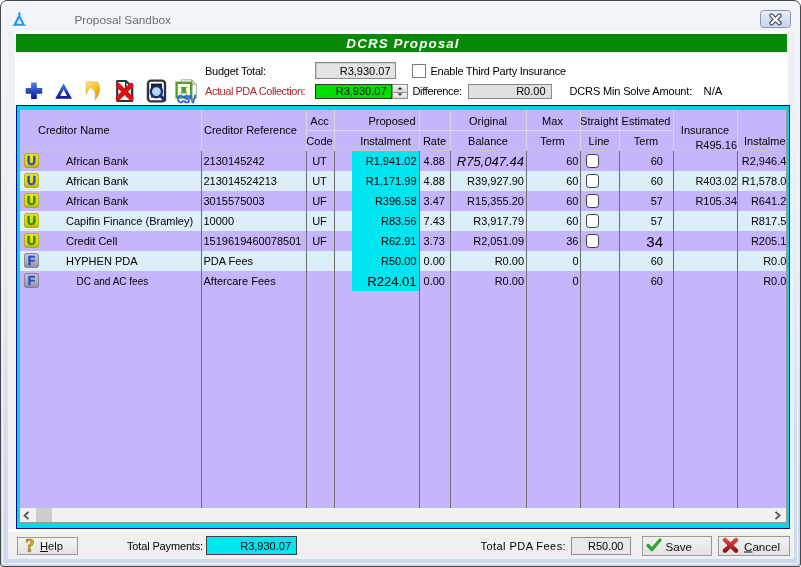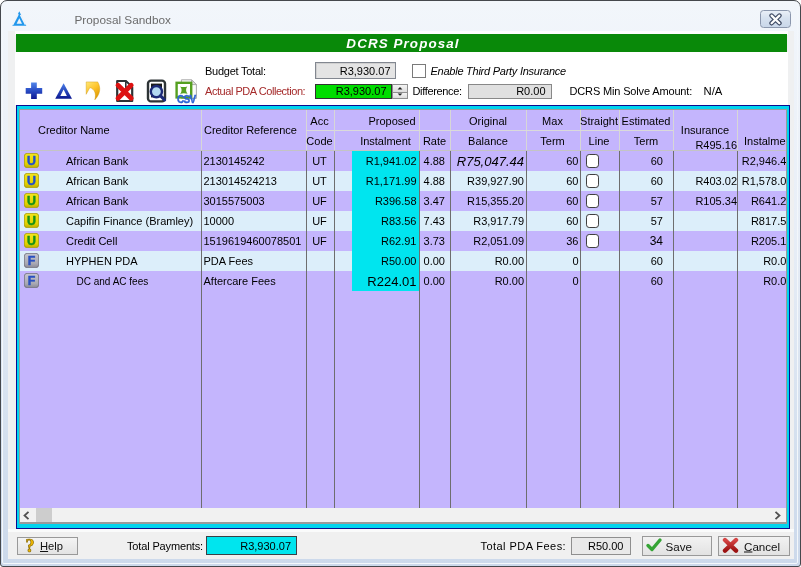--- a/index.html
+++ b/index.html
@@ -82,21 +82,21 @@
 <div class="a t " style="left:205px;top:91.3px;font-size:11px;color:#a52a2a;letter-spacing:-0.45px;">Actual PDA Collection:</div>
 <div class="a " style="left:314.5px;top:84.4px;width:77.5px;height:14.4px;background:#00dd00;border:1px solid #333;"></div>
 <div class="a tr " style="right:414.5px;top:91.3px;font-size:11px;color:#000;">R3,930.07</div>
 <div class="a " style="left:392px;top:84.4px;width:16px;height:7.3px;background:linear-gradient(#f4f4f4,#dcdcdc);border:1px solid #8f8f8f;border-bottom:none;"></div>
 <div class="a " style="left:392px;top:91.6px;width:16px;height:7.2px;background:linear-gradient(#f4f4f4,#dcdcdc);border:1px solid #8f8f8f;"></div>
 <svg class="a" style="left:392px;top:84.4px" width="16" height="15" viewBox="0 0 16 15">
     <path d="M8 3.0 L10.4 5.4 L5.6 5.4 Z" fill="#222"></path>
     <path d="M8 11.8 L10.4 9.4 L5.6 9.4 Z" fill="#222"></path>
   </svg>
 <div class="a " style="left:411.8px;top:64.3px;width:14px;height:14px;background:#fff;border:1.2px solid #7a7a7a;"></div>
-<div class="a t " style="left:430.5px;top:71.3px;font-size:11px;color:#000;letter-spacing:-0.25px;font-style:italic;">Enable Third Party Insurance</div>
+<div class="a t " style="left:430.5px;top:71.3px;font-size:11px;color:#000;letter-spacing:-0.25px;">Enable Third Party Insurance</div>
 <div class="a t " style="left:412.5px;top:91.3px;font-size:11px;color:#000;letter-spacing:-0.35px;">Difference:</div>
 <div class="a " style="left:467.8px;top:84.4px;width:84.7px;height:14.4px;background:#e0e0e0;border:1px solid #888;"></div>
 <div class="a tr " style="right:255.5px;top:91.3px;font-size:11px;color:#000;">R0.00</div>
 <div class="a t " style="left:569.5px;top:91.3px;font-size:11px;color:#000;letter-spacing:-0.15px;">DCRS Min Solve Amount:</div>
 <div class="a t " style="left:703.5px;top:90.5px;font-size:11.3px;color:#000;">N/A</div>
 <div class="a " style="left:15.5px;top:105px;width:774.3px;height:424px;background:#0b0b8f;"></div>
 <div class="a " style="left:16.7px;top:106.2px;width:771.9px;height:421.6px;background:#00d4ef;"></div>
 <div class="a " style="left:18.6px;top:109.4px;width:768.2px;height:414.6px;background:#9a9a9a;"></div>
 <div class="a " style="left:19.5px;top:110.4px;width:766.3px;height:412.0px;background:#c4b5fd;overflow:hidden;">
     <div class="a" style="left:0.0px;top:60.400000000000006px;width:766.3px;height:20.0px;background:#dceefa;"></div>
@@ -246,21 +246,21 @@
 <text x="7.6" y="12.1" font-family="Liberation Sans,sans-serif" font-size="12.4" font-weight="bold" fill="#189018" stroke="#189018" stroke-width="0.5" text-anchor="middle">U</text>
 </svg>
 <div class="a t" style="left:46.5px;top:130.4px;font-size:11px;">Credit Cell</div>
 <div class="a t" style="left:184.0px;top:130.4px;font-size:11px;">1519619460078501</div>
 <div class="a tc" style="left:300.0px;top:130.4px;font-size:11px;">UF</div>
 <div class="a tr" style="right:369.29999999999995px;top:130.4px;font-size:11px;">R62.91</div>
 <div class="a tr" style="right:340.79999999999995px;top:130.4px;font-size:11px;">3.73</div>
 <div class="a tr" style="right:261.79999999999995px;top:130.4px;font-size:11px;">R2,051.09</div>
 <div class="a tr" style="right:207.29999999999995px;top:130.4px;font-size:11px;">36</div>
 <div class="a" style="left:566.0px;top:123.80000000000001px;width:13.4px;height:13.4px;background:#fff;border:1.4px solid #3f3f3f;border-radius:3.2px;"></div>
-<div class="a tr" style="right:122.79999999999995px;top:130.4px;font-size:12px;">34</div>
+<div class="a tr" style="right:122.79999999999995px;top:130.4px;font-size:15px;">34</div>
 <div class="a tr" style="right:-6.7000000000000455px;top:130.4px;font-size:11px;">R205.14</div>
 <svg class="a" style="left:4.5px;top:143.0px" width="15" height="15" viewBox="0 0 15 15">
 <defs>
         <linearGradient id="uf5" x1="0" y1="0" x2="0" y2="1">
 <stop offset="0" stop-color="#c8c8d0"></stop>
           <stop offset="0.72" stop-color="#a8a8b2"></stop>
           <stop offset="1" stop-color="#8a8a96"></stop>
         </linearGradient>
       </defs>
 <rect x="0.4" y="0.4" width="14.2" height="14.2" rx="2.6" fill="url(#uf5)" stroke="#6e6e7a" stroke-width="0.8"></rect>

